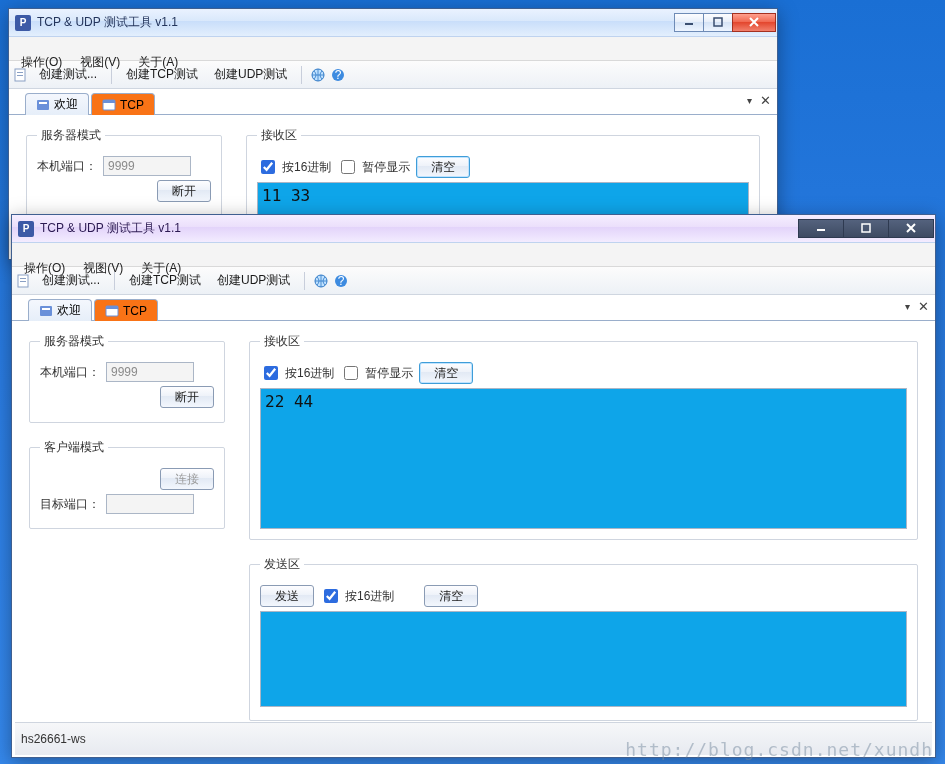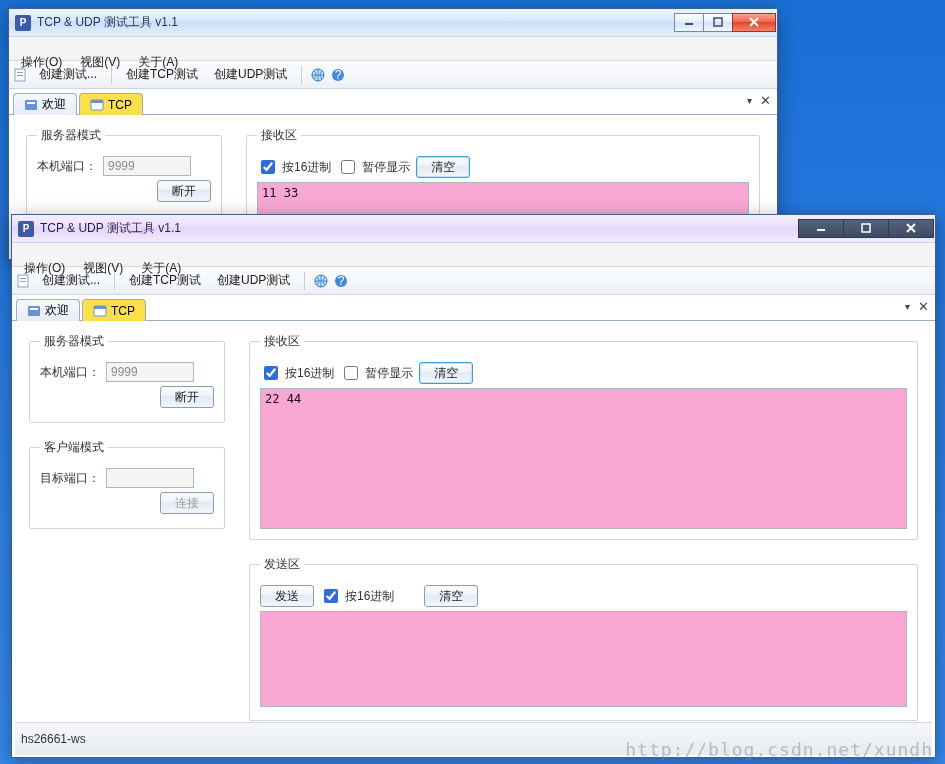--- a/index.html
+++ b/index.html
@@ -47,29 +47,29 @@
     height:28px; background:linear-gradient(#fcfcfc,#edf1f6);
     border-bottom:1px solid #cfd6e0; display:flex; align-items:center; gap:4px; padding:0 4px;
   }
   .toolbar .sep{ width:1px; height:18px; background:#c8cedb; margin:0 4px;}
   .tbtn{ padding:2px 6px; display:flex; align-items:center; gap:4px; color:#1a1a1a; }
   .tico{ width:16px;height:16px;display:inline-flex;align-items:center;justify-content:center;}
 
   
   .tabstrip {
     height:26px; background:#fff; border-bottom:1px solid #9aaecb;
-    display:flex; align-items:flex-end; padding:0 4px; gap:0; position:relative;
+    display:flex; align-items:flex-end; padding:0 16px; gap:0; position:relative;
   }
   .tab {
     height:22px; border:1px solid #9aaecb; border-bottom:none;
     border-radius:4px 4px 0 0; background:linear-gradient(#f4f7fd,#e6eef9);
     padding:0 10px; display:flex; align-items:center; gap:4px; margin-right:2px;
     position:relative; top:1px;
   }
-  .tab.active { background:#fde047; z-index:2;text-align:center;}
+  .tab.active { background:#f97316; z-index:2;text-align:center;}
   .tabicon{width:14px;height:14px;display:inline-flex;}
   .tabstrip .right { position:absolute; right:6px; top:4px; display:flex; gap:8px; align-items:center;}
   .tabclose{font-family:Arial; font-size:13px; color:#444;}
   .tabmenu{font-size:10px; color:#444;}
 
   
   .client { position:absolute; inset:106px 3px 3px 3px; background:#fff; }
   .win2 .client { inset:106px 3px 22px 3px; }
 
   fieldset.grp {
@@ -88,21 +88,21 @@
     background:linear-gradient(#fdfdff,#eef2f9 45%,#e2e9f4 46%,#f3f7fd);
     color:#222; border-radius:3px;
   }
   button.btn:disabled{ color:#9b9b9b; }
   button.btn.accent{ border-color:#3f9dd8; box-shadow:0 0 0 1px #bfe3ff inset;}
   label.chk{ display:flex; align-items:center; gap:4px; color:#333;}
   input[type=checkbox]{ width:14px;height:14px; accent-color:#2d6cdf;}
 
   textarea.mono{
     width:100%; border:1px solid #abb6c6; padding:3px 4px; font-family:Consolas,Menlo,monospace;
-    font-size:12px; resize:none; background:#f9a8d4; color:#111;
+    font-size:16px; resize:none; background:#0ea5e9; color:#111;
   }
 
   
   .cols{ display:flex; gap:8px; padding:4px 6px 6px 6px; }
   .leftcol{ width:212px; flex:none; display:flex; flex-direction:column;}
   .rightcol{ flex:1; display:flex; flex-direction:column;}
 
   .statusbar{
     position:absolute; left:3px; right:3px; bottom:2px; height:20px;
     background:linear-gradient(#f6f7f9,#e7eaf0); border-top:1px solid #cfd5df;
@@ -329,26 +329,26 @@
             <span class="lbl">本机端口：</span>
             <input class="txt" disabled="" value="9999" style="">
           </div>
           <div class="row" style="justify-content:flex-end;">
             <button class="btn">断开</button>
           </div>
         </fieldset>
 
         <fieldset class="grp">
           <legend>客户端模式</legend>
+          <div class="row" style="justify-content:flex-end;">
+            <button class="btn" disabled="">连接</button>
+          </div>
           <div class="row">
             <span class="lbl" style="width:60px">目标端口：</span>
             <input class="txt" disabled="" value="" style="">
-          </div>
-          <div class="row" style="justify-content:flex-end;">
-            <button class="btn" disabled="">连接</button>
           </div>
         </fieldset>
       </div>
 
       <div class="rightcol">
         <fieldset class="grp" style="flex:1; display:flex; flex-direction:column;">
           <legend>接收区</legend>
           <div class="row">
             <label class="chk">
               <input type="checkbox" checked="" style="">

